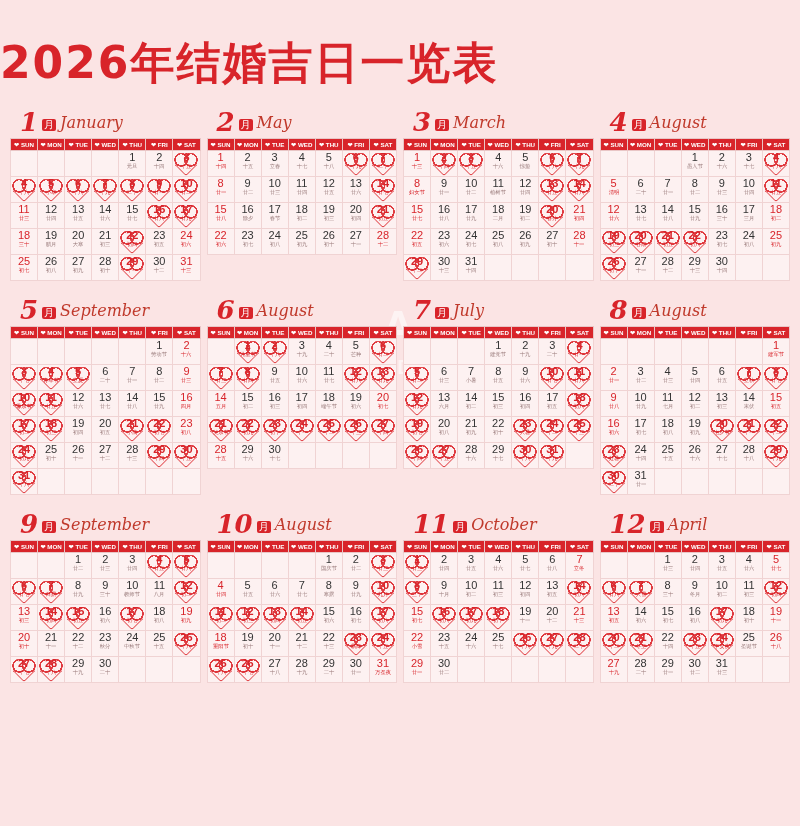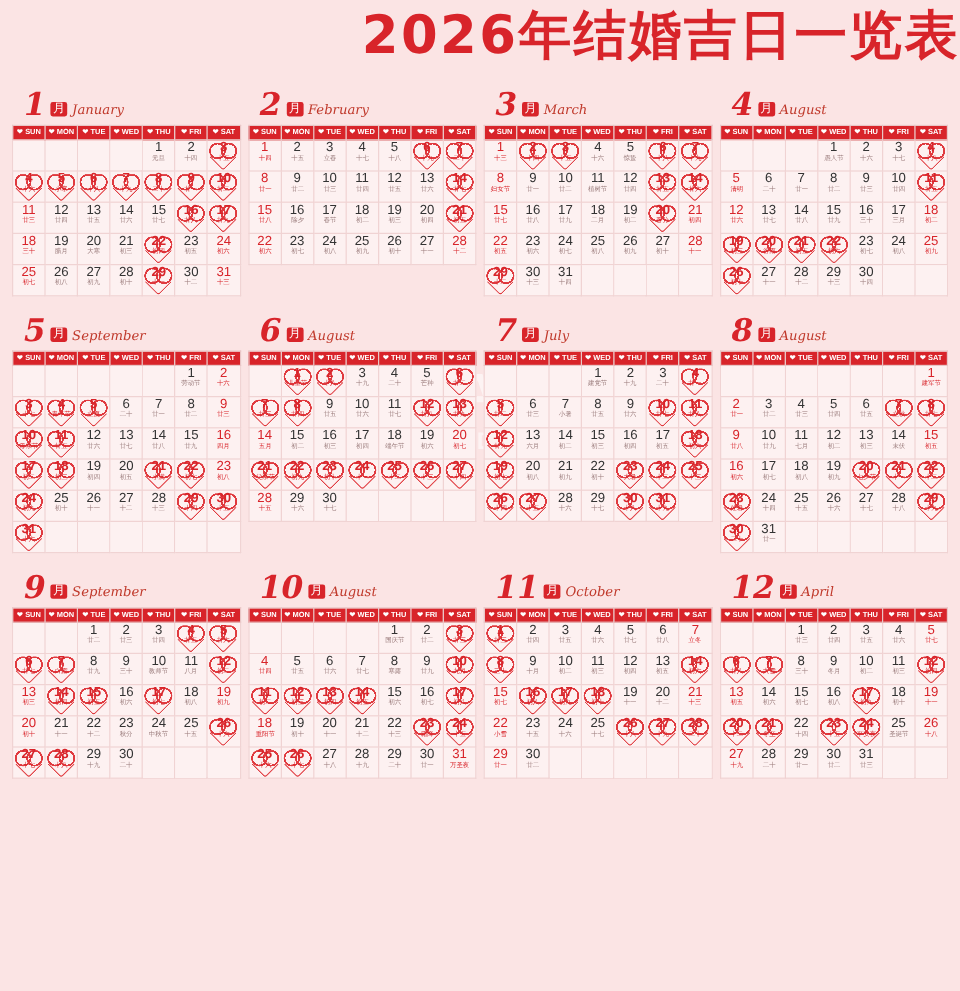--- a/index.html
+++ b/index.html
@@ -17,25 +17,26 @@
     font-size:46px;
     font-weight:bold;
     letter-spacing:4px;
     color:rgba(255,255,255,0.55);
     pointer-events:none;
     user-select:none;
     z-index:2;
   }
   #watermark .wm-sub{font-size:20px;letter-spacing:2px;display:block;}
   #title{
-    text-align:right;
+    text-align:left;
     color:#d8242a;
     font-size:44px;
     font-weight:bold;
     letter-spacing:2px;
+    padding-top:34px;
     font-family:"DejaVu Sans","Liberation Sans",sans-serif;
   }
   #grid{
     position:relative;
     z-index:3;
     display:grid;
     grid-template-columns:repeat(4,1fr);
     gap:14px 6px;
     padding:14px 10px 10px 10px;
     box-sizing:border-box;
@@ -63,21 +64,21 @@
     background:#d8242a;
     color:#fff;
     font-size:10px;
     padding:1px 2px;
     border-radius:2px;
     line-height:10px;
     margin-bottom:2px;
   }
   .m-en{
     color:#c0392b;
-    font-size:11px;
+    font-size:16px;
     font-style:italic;
     font-family:"DejaVu Serif","Liberation Serif",serif;
     margin-bottom:1px;
   }
   table.cal{
     width:100%;
     border-collapse:collapse;
     background:#fdf1f1;
     table-layout:fixed;
   }
@@ -311,21 +312,21 @@
               <span class="lunar">十三</span>
             </td>
           </tr>
         </tbody>
       </table>
     </div>
     <div class="month">
       <div class="m-head">
         <span class="m-num">2</span>
         <span class="m-yue">月</span>
-        <span class="m-en">February</span>
+        <span class="m-en">May</span>
       </div>
       <table class="cal">
         <thead>
           <tr>
             <th>❤ SUN</th>
             <th>❤ MON</th>
             <th>❤ TUE</th>
             <th>❤ WED</th>
             <th>❤ THU</th>
             <th>❤ FRI</th>

